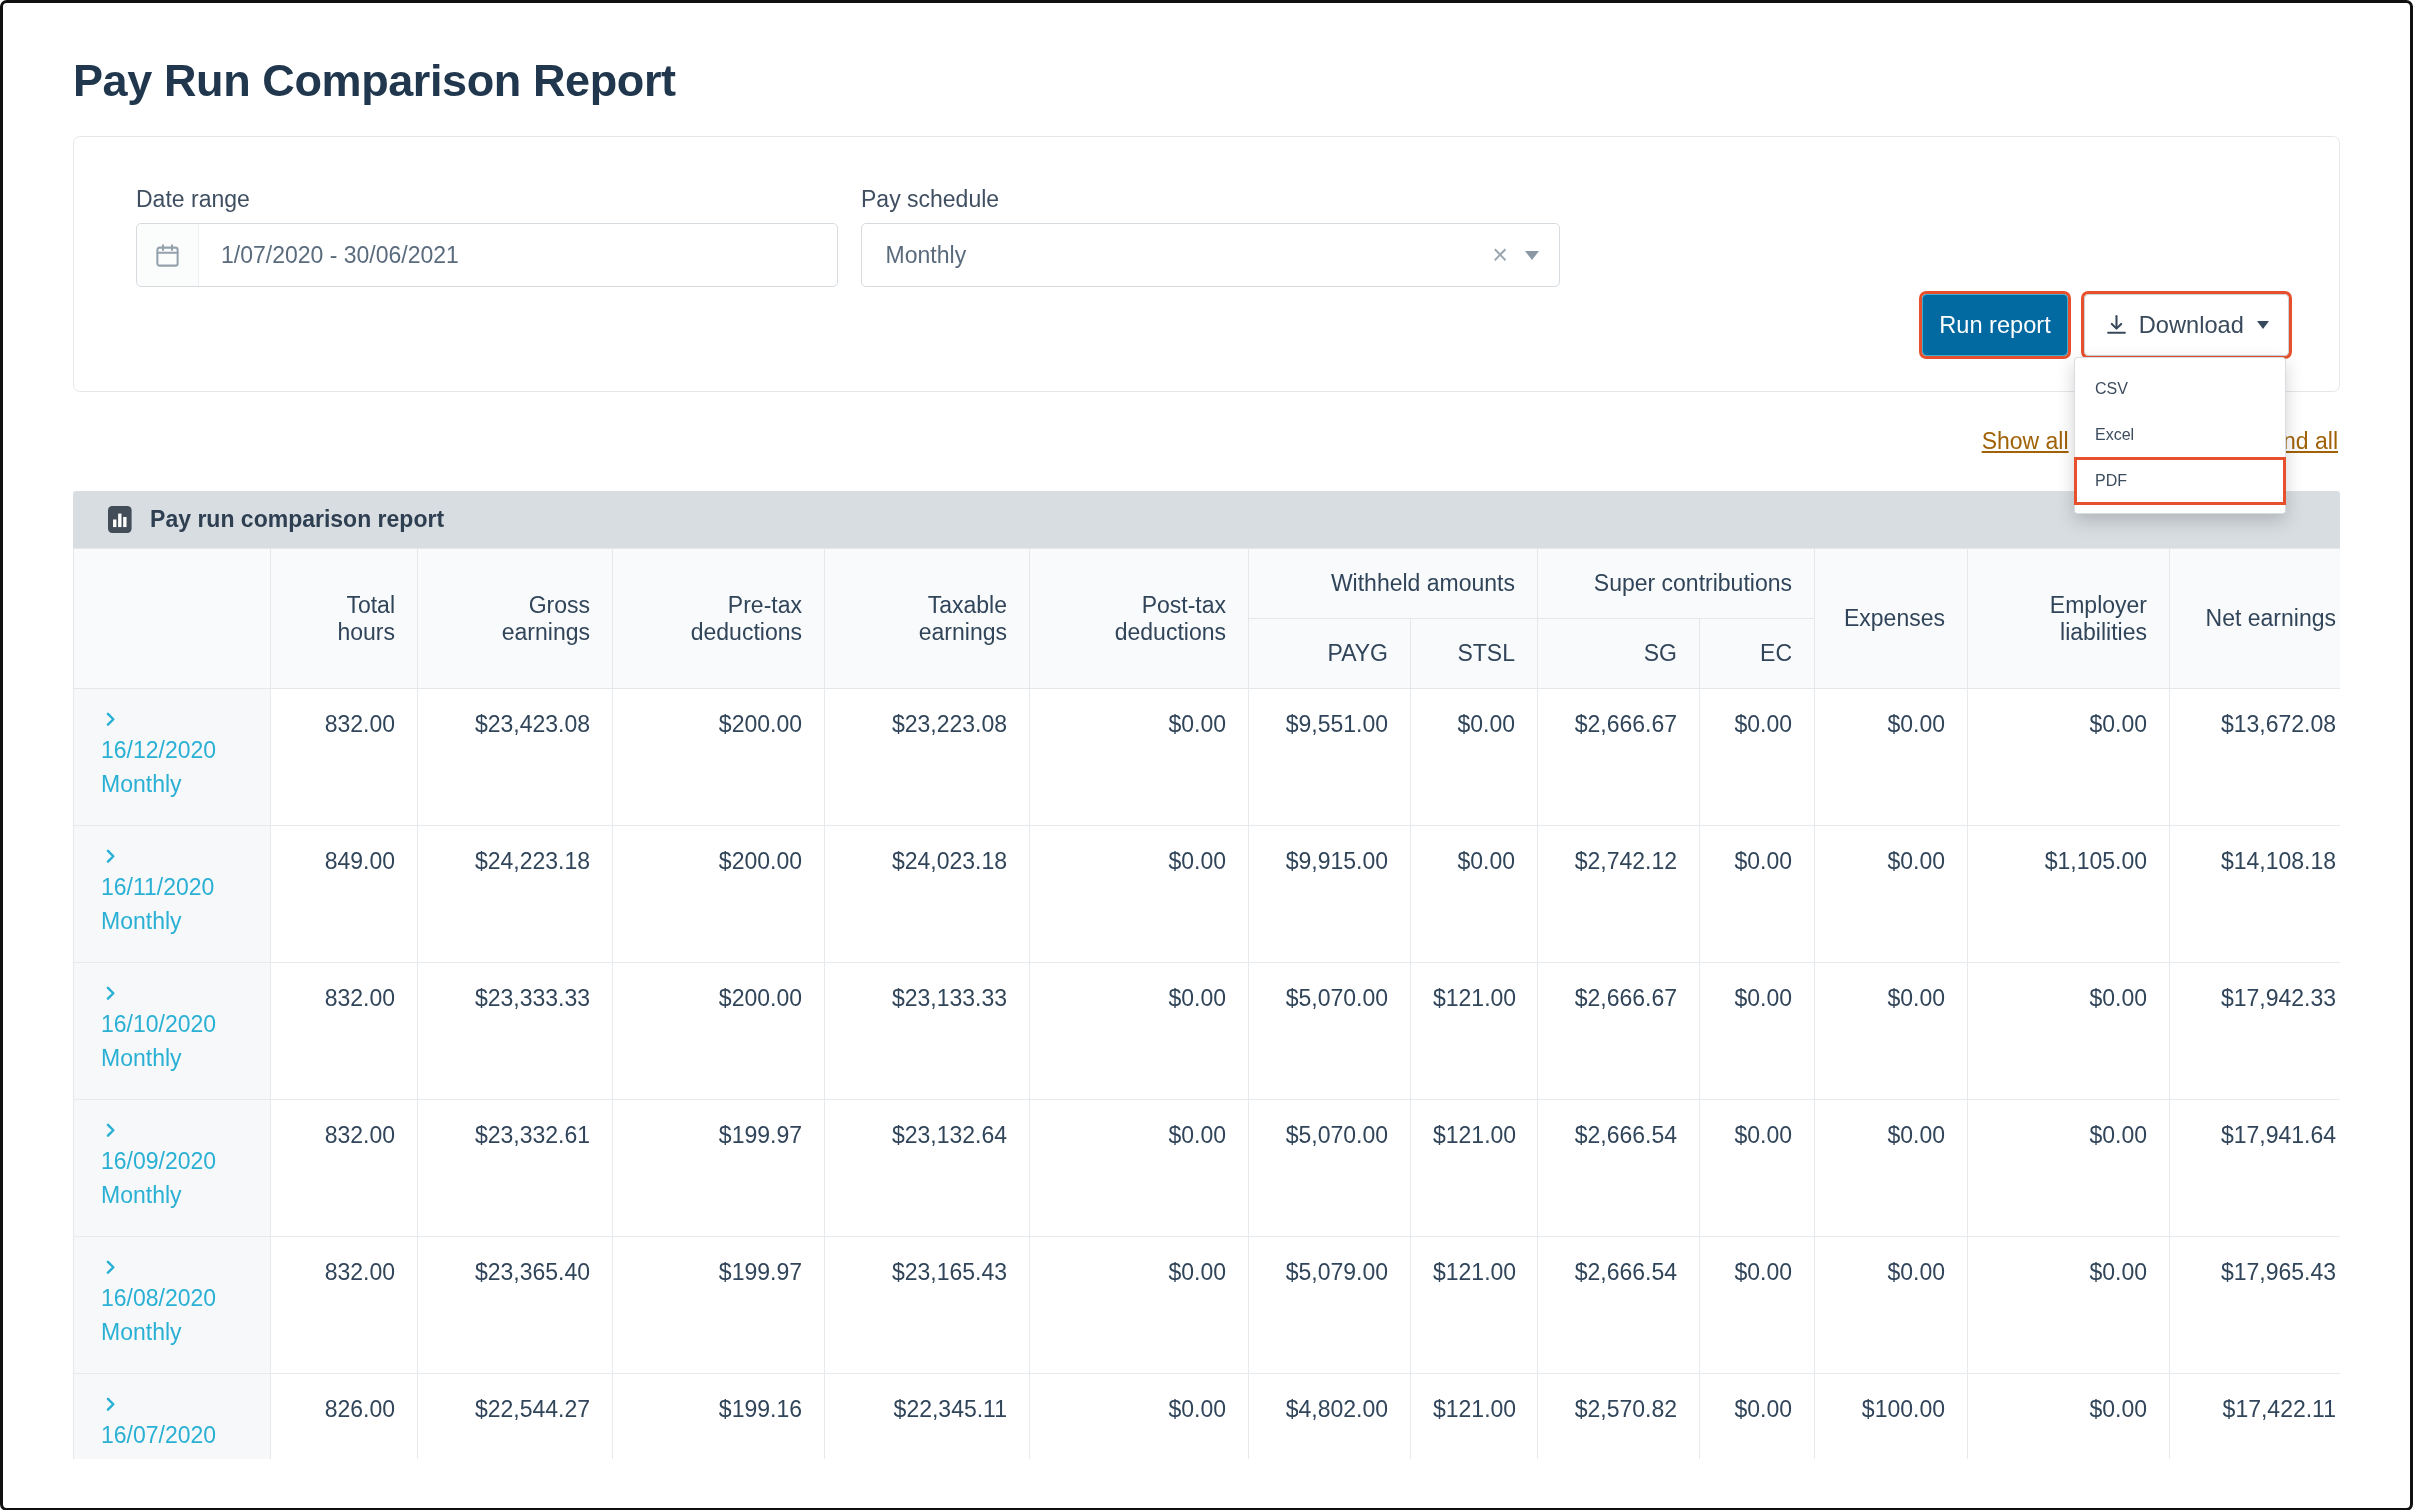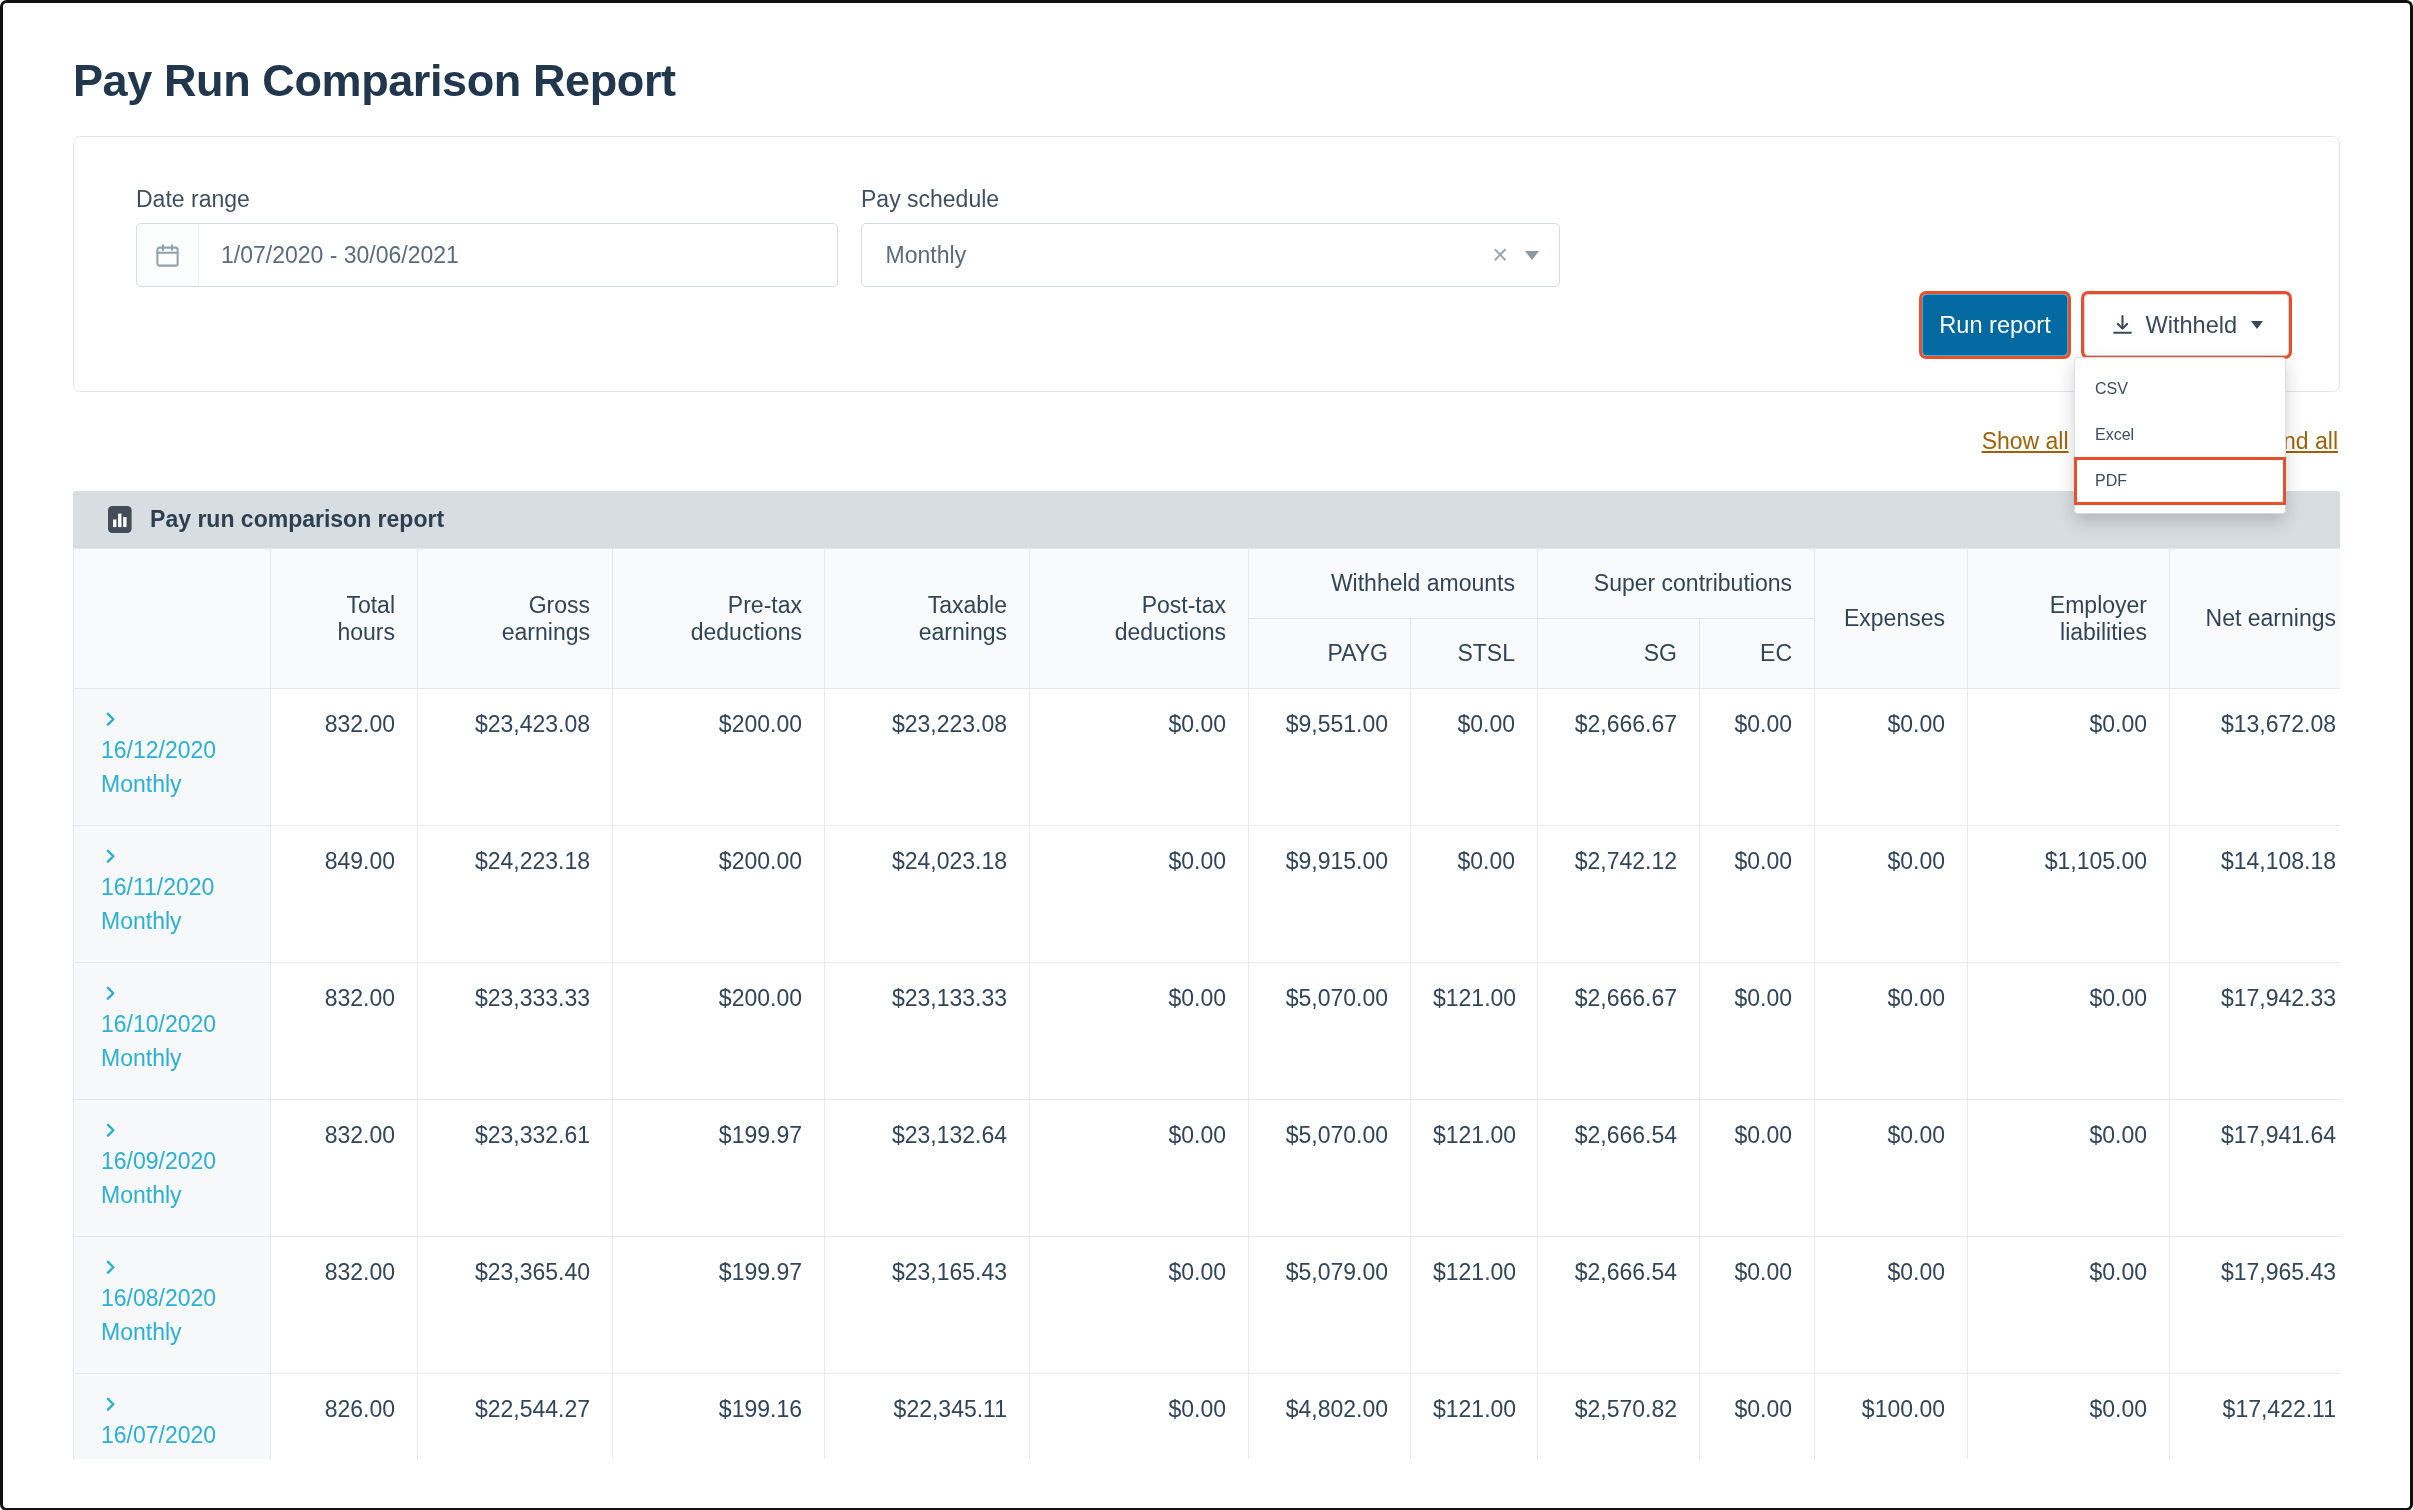--- a/index.html
+++ b/index.html
@@ -148,21 +148,21 @@
       <button class="run-report-btn">Run report</button>
 
       <button class="download-btn">
         <span style="display:flex;">
           <svg width="25" height="25" viewBox="0 0 24 24" fill="none" stroke="#37495b" stroke-width="2" stroke-linecap="round" stroke-linejoin="round">
             <path d="M12 3v11"></path>
             <path d="M7.5 10.5 L12 15 L16.5 10.5"></path>
             <path d="M4 19h16"></path>
           </svg>
         </span>
-        <span>Withheld</span>
+        <span>Download</span>
         <span class="dl-caret"></span>
       </button>
     </div>
 
     <div class="table-bar">
       <span style="display:flex;">
         <svg width="23.6" height="27" viewBox="0 0 28 32">
           <rect x="0" y="0" width="28" height="32" rx="5" fill="#424d58"></rect>
           <rect x="6" y="16" width="4" height="9" fill="#fff"></rect>
           <rect x="12" y="9" width="4" height="16" fill="#fff"></rect>

